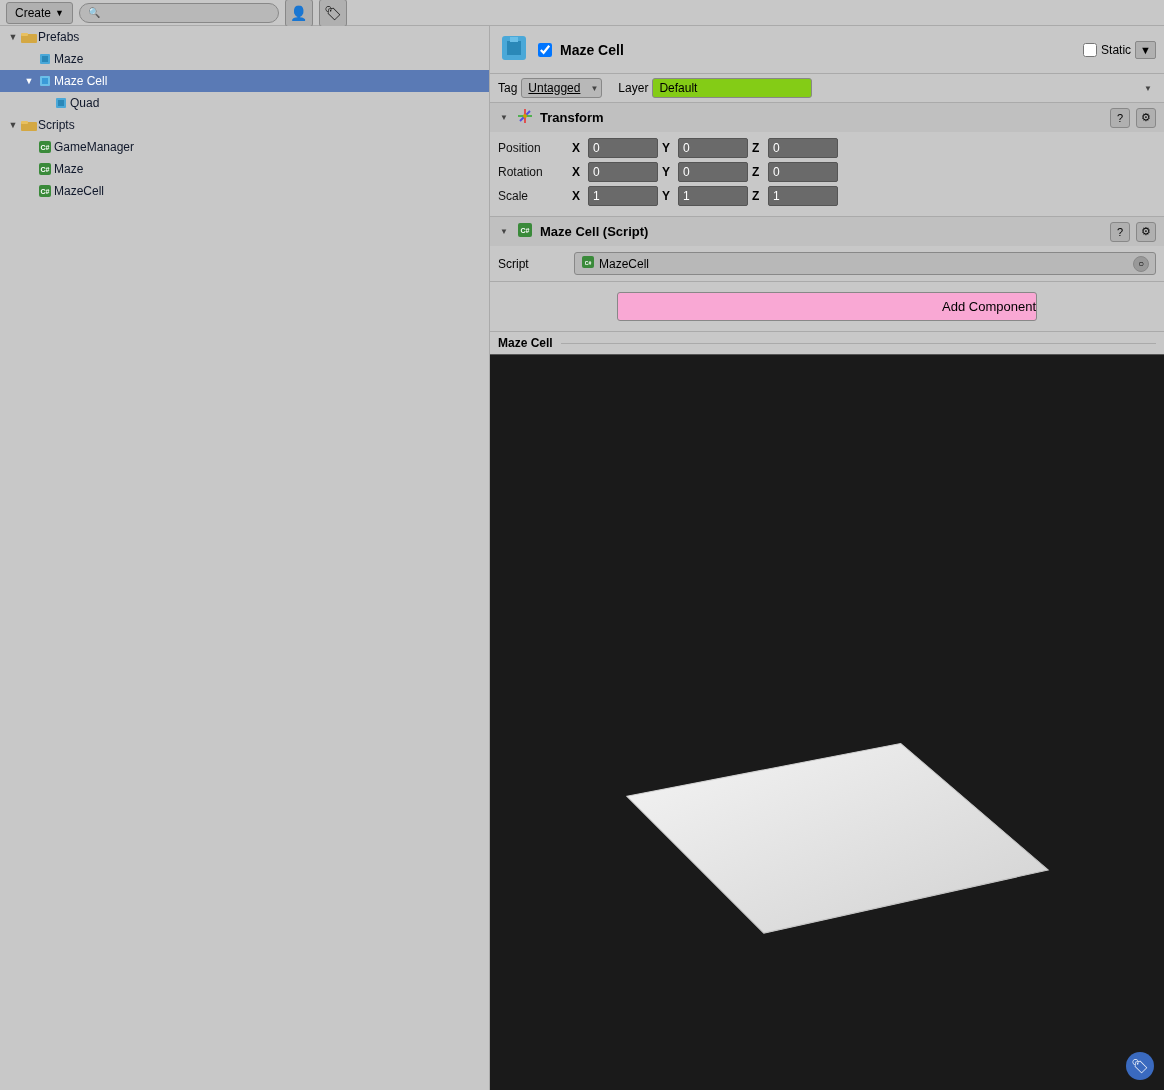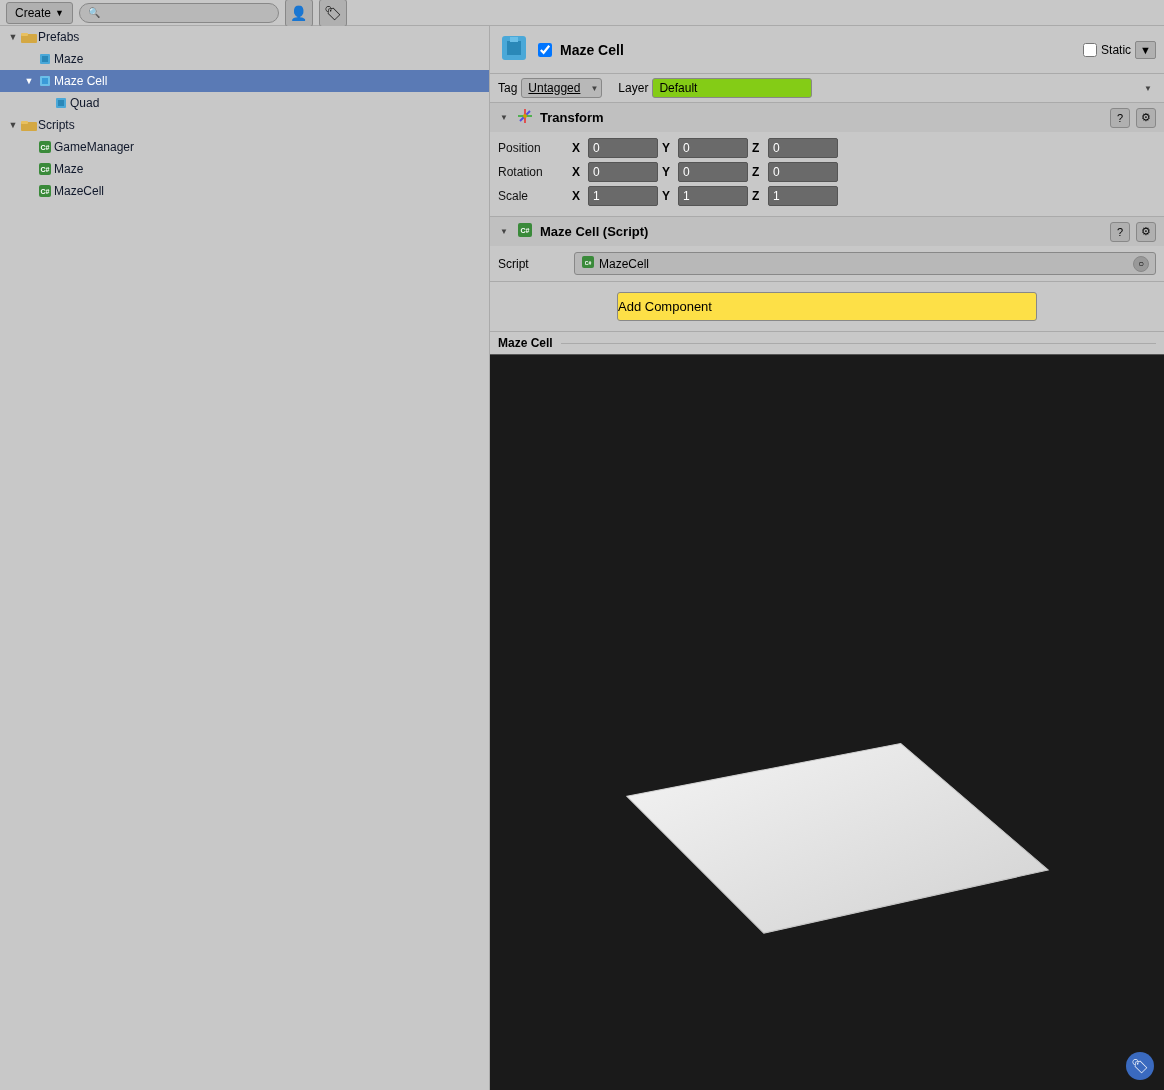--- a/index.html
+++ b/index.html
@@ -371,26 +371,26 @@
       display: flex;
       align-items: center;
       justify-content: center;
       cursor: pointer;
     }
 
     
     .add-component-btn {
       display: block;
       margin: 10px auto;
-      background: #fde047;
+      background: #f9a8d4;
       border: 1px solid #888;
       border-radius: 3px;
       padding: 6px 0;
       width: 420px;
-      text-align: left;
+      text-align: right;
       font-size: 13px;
       cursor: pointer;
     }
 
     
     .preview-section {
       flex: 1;
       display: flex;
       flex-direction: column;
       overflow: hidden;

